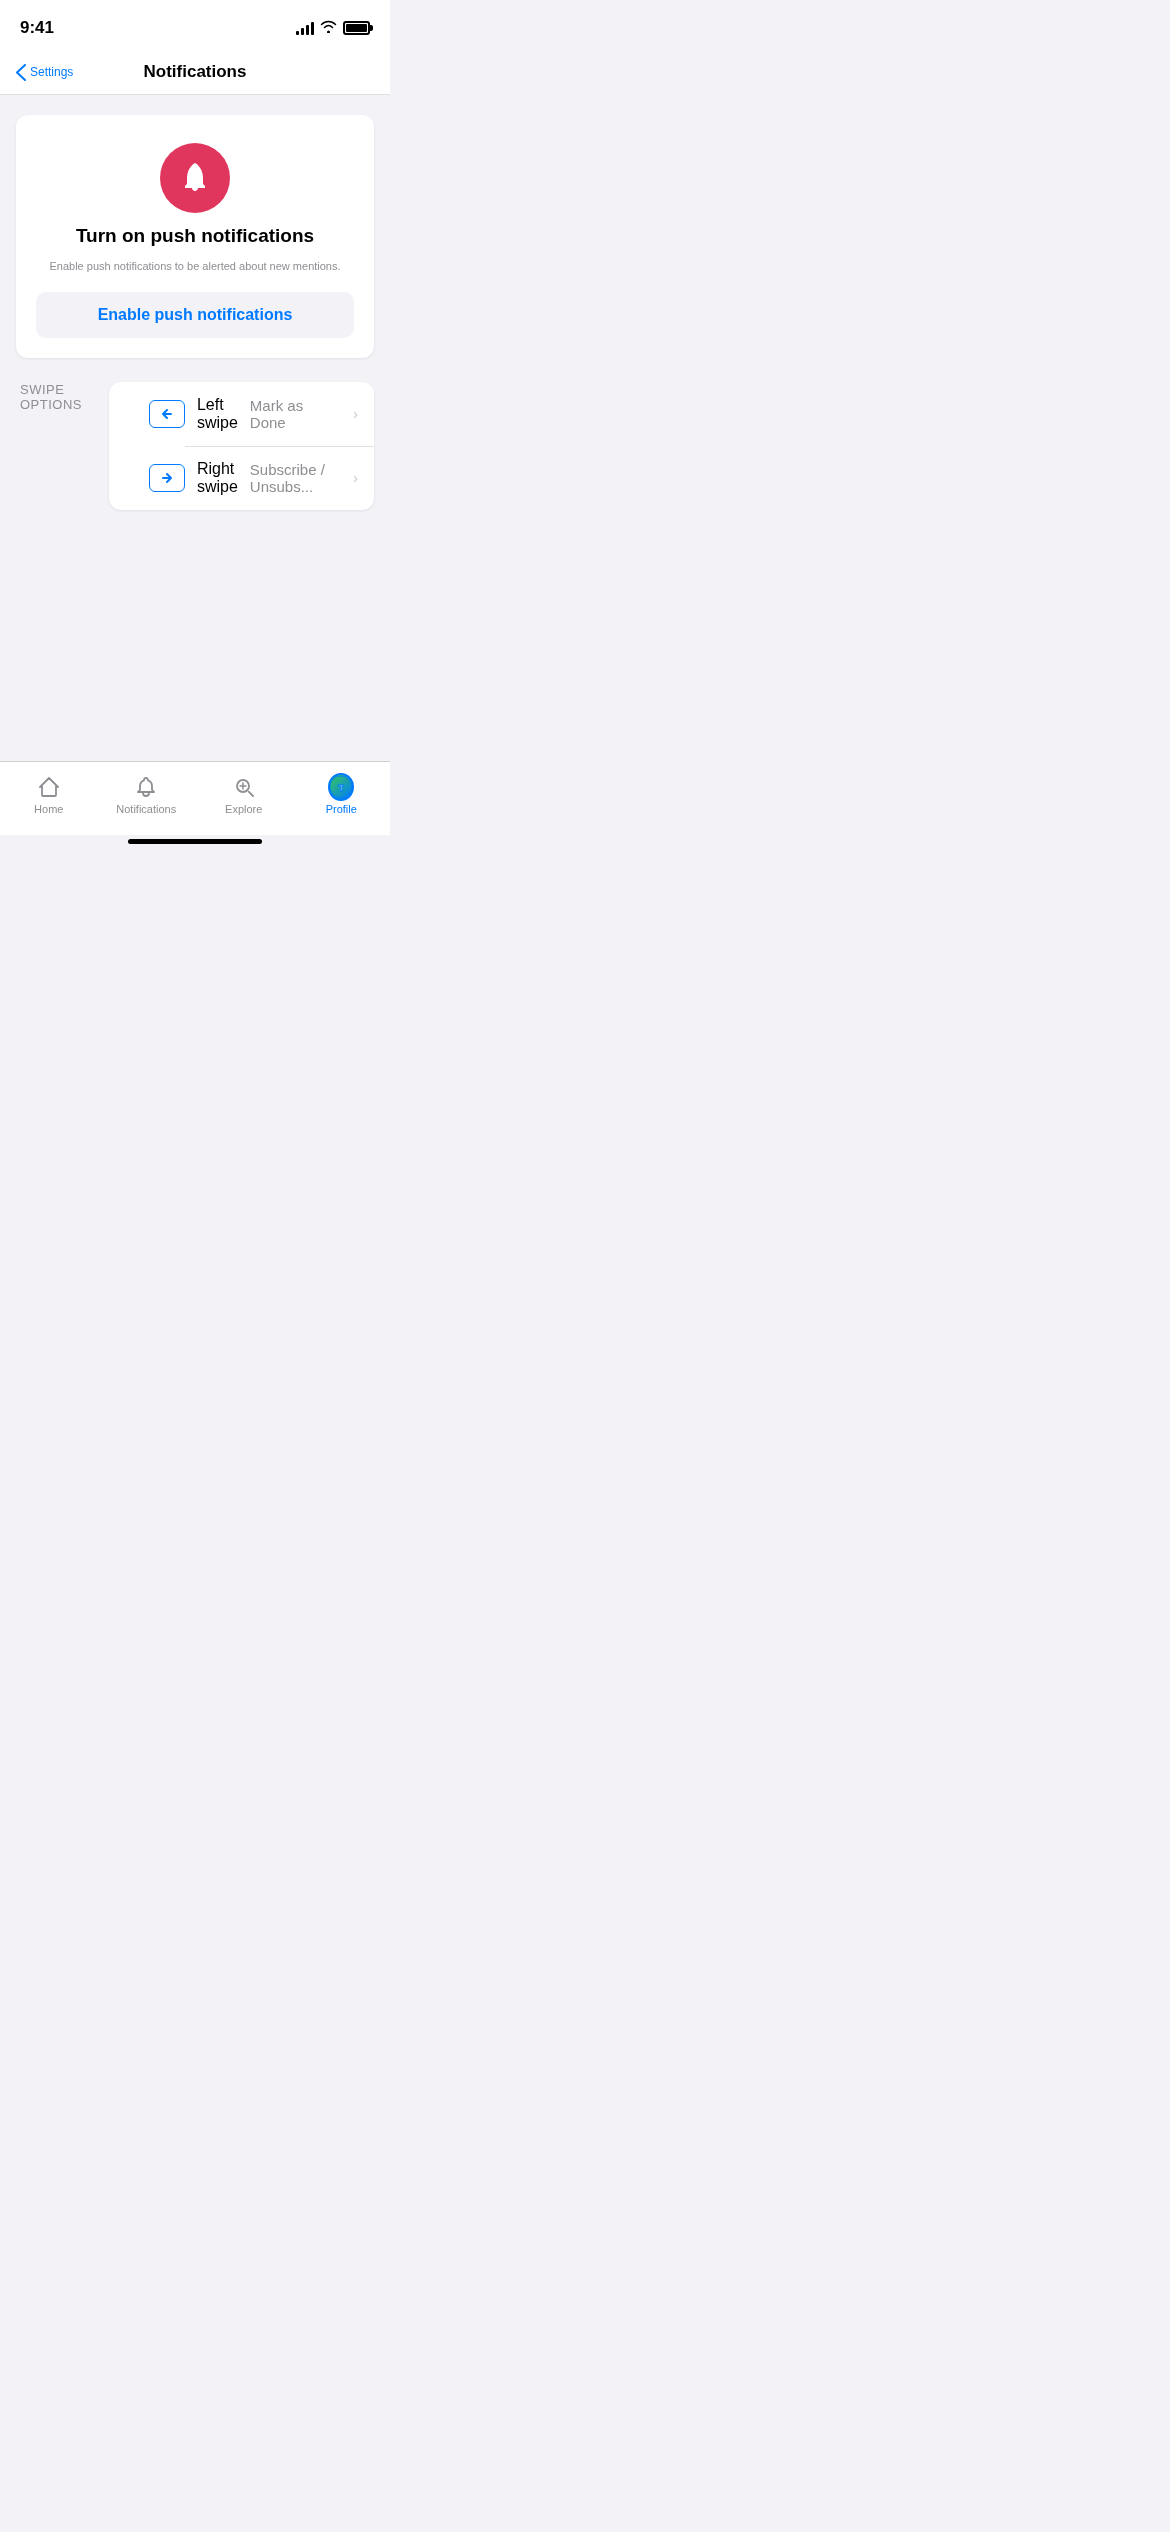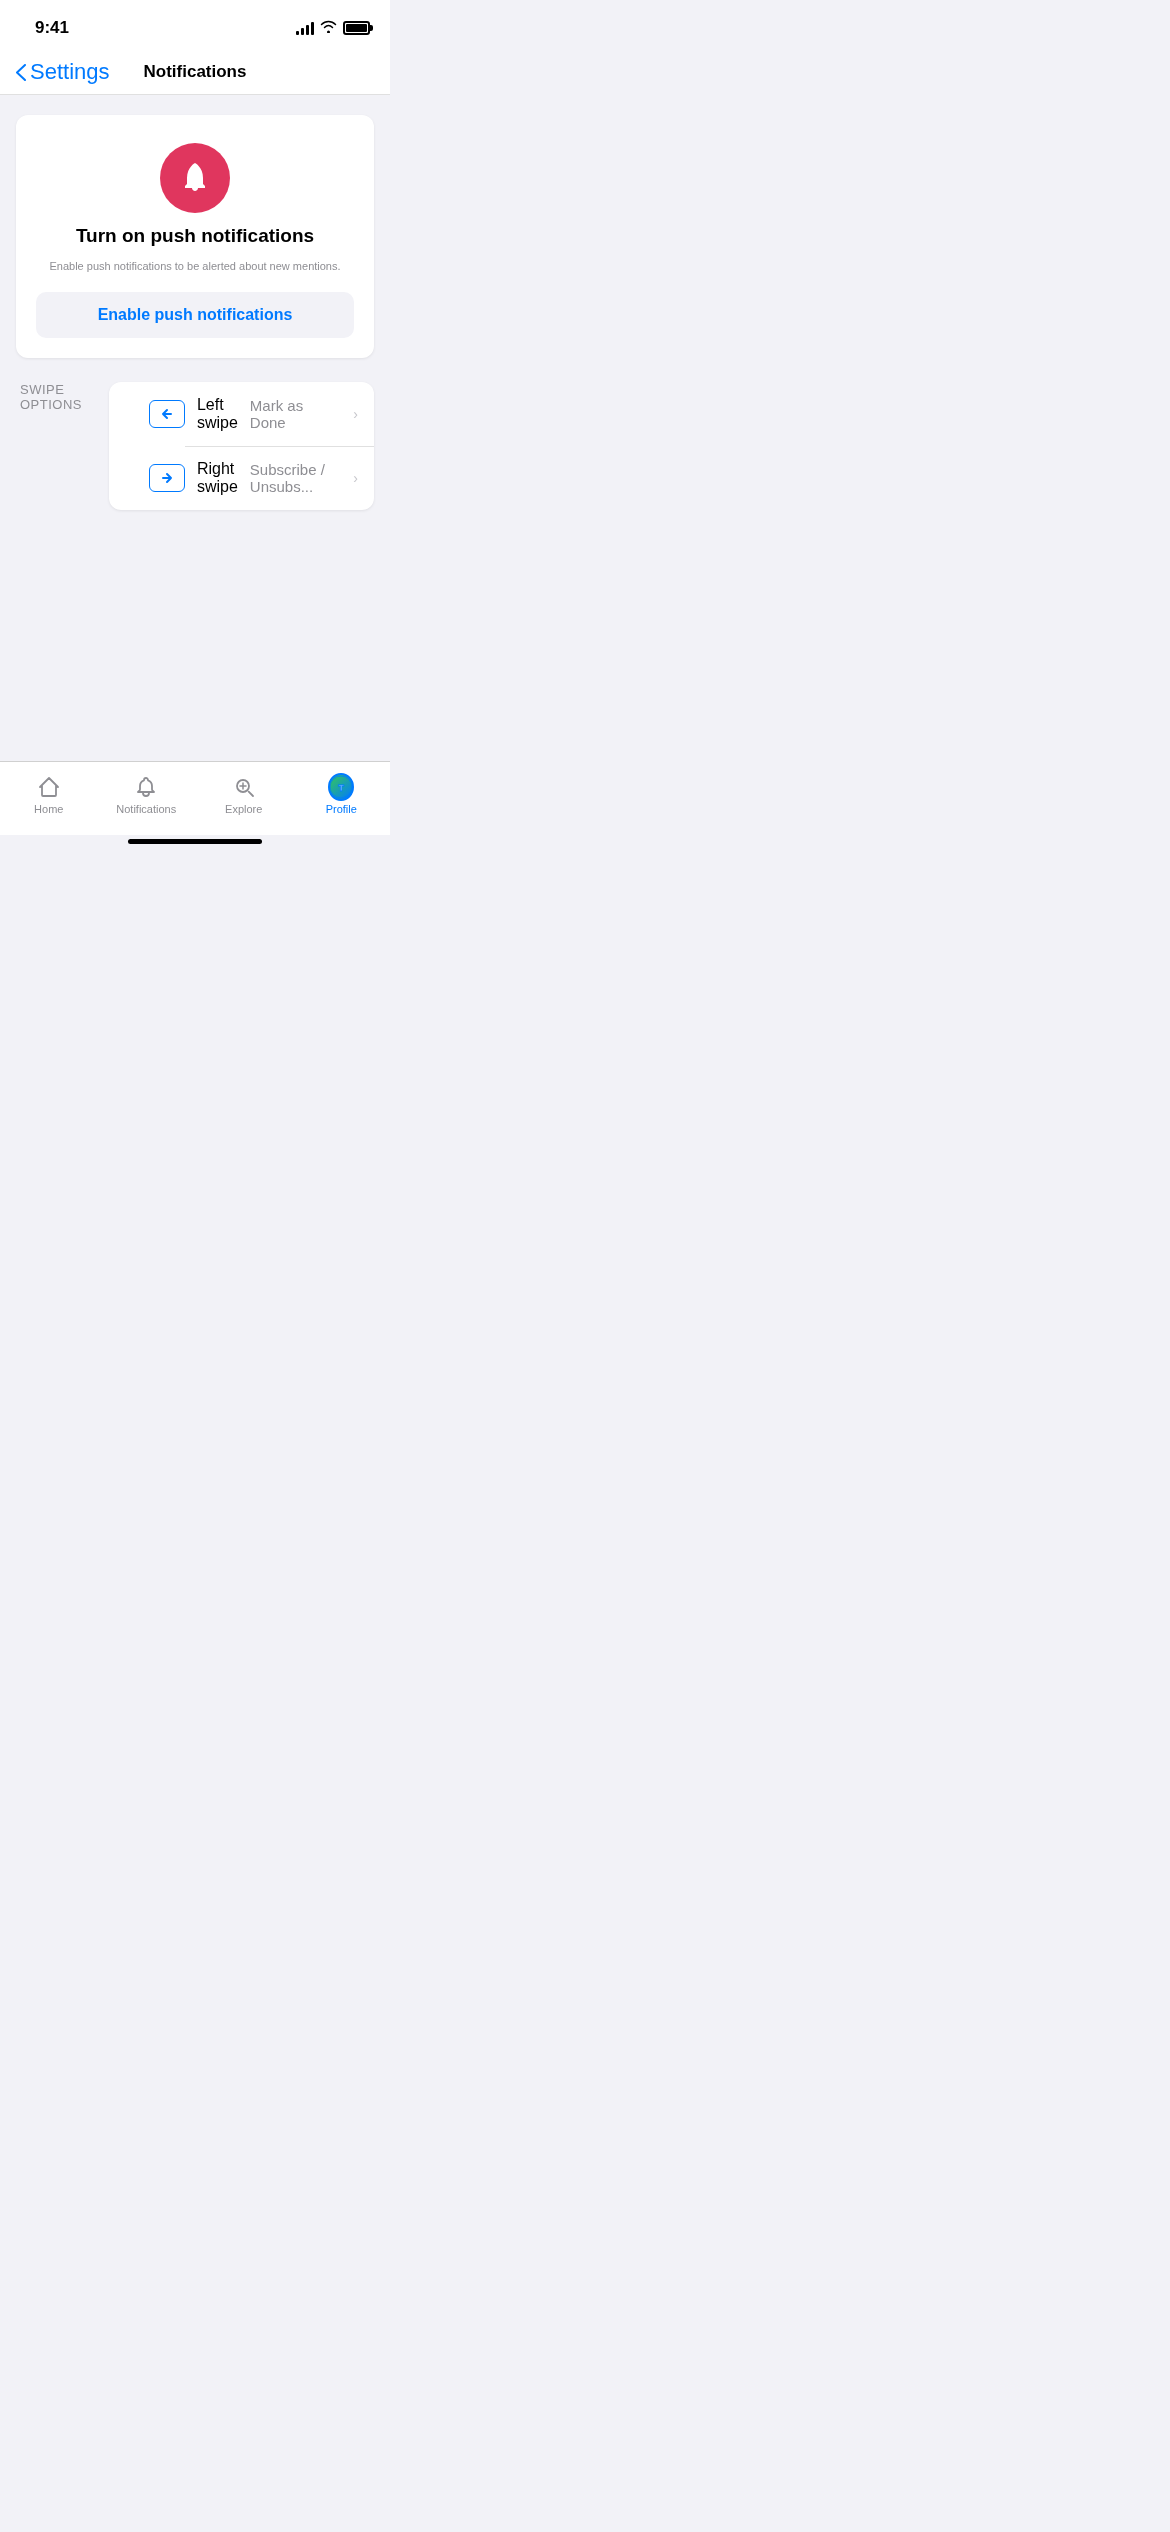--- a/index.html
+++ b/index.html
@@ -22,21 +22,20 @@
       justify-content: space-between;
       align-items: center;
       padding: 14px 20px 8px 20px;
       height: 50px;
     }
 
     .status-time {
       font-size: 17px;
       font-weight: 600;
       color: #000;
-      margin-left: 15px;
     }
 
     .status-icons {
       display: flex;
       align-items: center;
       gap: 6px;
     }
 
     .signal-bars {
       display: flex;
@@ -97,21 +96,21 @@
       position: relative;
     }
 
     .nav-back {
       position: absolute;
       left: 16px;
       display: flex;
       align-items: center;
       gap: 4px;
       color: #007aff;
-      font-size: 22px;
+      font-size: 12px;
       cursor: pointer;
       text-decoration: none;
     }
 
     .nav-title {
       font-size: 17px;
       font-weight: 600;
       color: #000;
     }
 

